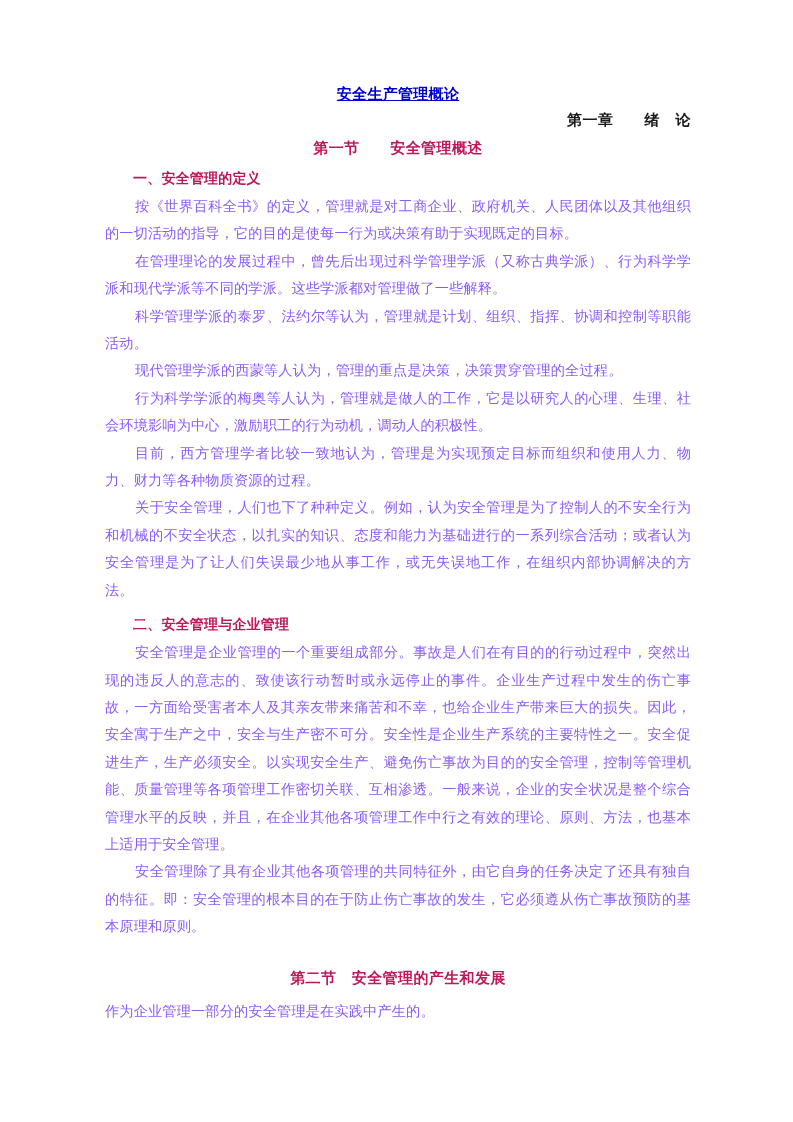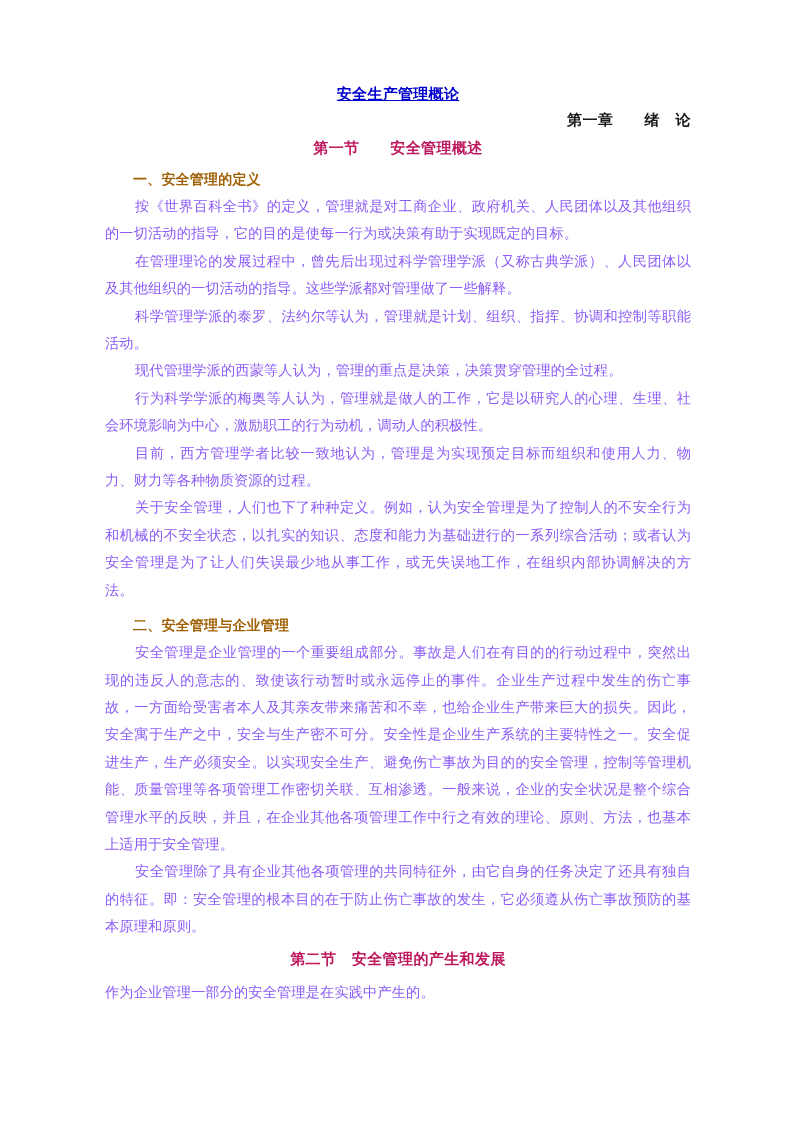--- a/index.html
+++ b/index.html
@@ -62,31 +62,31 @@
     font-family: "DejaVu Sans", "Liberation Sans", sans-serif;
     font-weight: bold;
     font-size: 15px;
     line-height: 27px;
     color: #be185d;
     letter-spacing: 0.4px;
     margin: 0 0 4px 0;
     white-space: pre;
   }
   .section-heading.spaced-above {
-    margin-top: 5px;
+    margin-top: 24px;
     margin-bottom: 6px;
   }
 
   
   .sub-heading {
-    font-family: Liberation Serif, serif;
+    font-family: Liberation Mono, monospace;
     font-weight: bold;
     font-size: 14px;
     line-height: 27px;
-    color: #a16207;
+    color: #be185d;
     text-indent: 28px;
     letter-spacing: 0.2px;
     margin: 2px 0 0 0;
   }
   .sub-heading.second {
     margin-top: 8px;
   }
 
   
   .para {
@@ -113,21 +113,21 @@
 
     <div class="doc-title">安全生产管理概论</div>
 
     <div class="chapter-heading">第一章　　绪　论</div>
 
     <div class="section-heading">第一节　　安全管理概述</div>
 
     <div class="sub-heading">一、安全管理的定义</div>
 
     <p class="para">按《世界百科全书》的定义，管理就是对工商企业、政府机关、人民团体以及其他组织的一切活动的指导，它的目的是使每一行为或决策有助于实现既定的目标。</p>
-    <p class="para">在管理理论的发展过程中，曾先后出现过科学管理学派（又称古典学派）、人民团体以及其他组织的一切活动的指导。这些学派都对管理做了一些解释。</p>
+    <p class="para">在管理理论的发展过程中，曾先后出现过科学管理学派（又称古典学派）、行为科学学派和现代学派等不同的学派。这些学派都对管理做了一些解释。</p>
     <p class="para">科学管理学派的泰罗、法约尔等认为，管理就是计划、组织、指挥、协调和控制等职能活动。</p>
     <p class="para">现代管理学派的西蒙等人认为，管理的重点是决策，决策贯穿管理的全过程。</p>
     <p class="para">行为科学学派的梅奥等人认为，管理就是做人的工作，它是以研究人的心理、生理、社会环境影响为中心，激励职工的行为动机，调动人的积极性。</p>
     <p class="para">目前，西方管理学者比较一致地认为，管理是为实现预定目标而组织和使用人力、物力、财力等各种物质资源的过程。</p>
     <p class="para">关于安全管理，人们也下了种种定义。例如，认为安全管理是为了控制人的不安全行为和机械的不安全状态，以扎实的知识、态度和能力为基础进行的一系列综合活动；或者认为安全管理是为了让人们失误最少地从事工作，或无失误地工作，在组织内部协调解决的方法。</p>
 
     <div class="sub-heading second">二、安全管理与企业管理</div>
 
     <p class="para">安全管理是企业管理的一个重要组成部分。事故是人们在有目的的行动过程中，突然出现的违反人的意志的、致使该行动暂时或永远停止的事件。企业生产过程中发生的伤亡事故，一方面给受害者本人及其亲友带来痛苦和不幸，也给企业生产带来巨大的损失。因此，安全寓于生产之中，安全与生产密不可分。安全性是企业生产系统的主要特性之一。安全促进生产，生产必须安全。以实现安全生产、避免伤亡事故为目的的安全管理，控制等管理机能、质量管理等各项管理工作密切关联、互相渗透。一般来说，企业的安全状况是整个综合管理水平的反映，并且，在企业其他各项管理工作中行之有效的理论、原则、方法，也基本上适用于安全管理。</p>
     <p class="para">安全管理除了具有企业其他各项管理的共同特征外，由它自身的任务决定了还具有独自的特征。即：安全管理的根本目的在于防止伤亡事故的发生，它必须遵从伤亡事故预防的基本原理和原则。</p>

